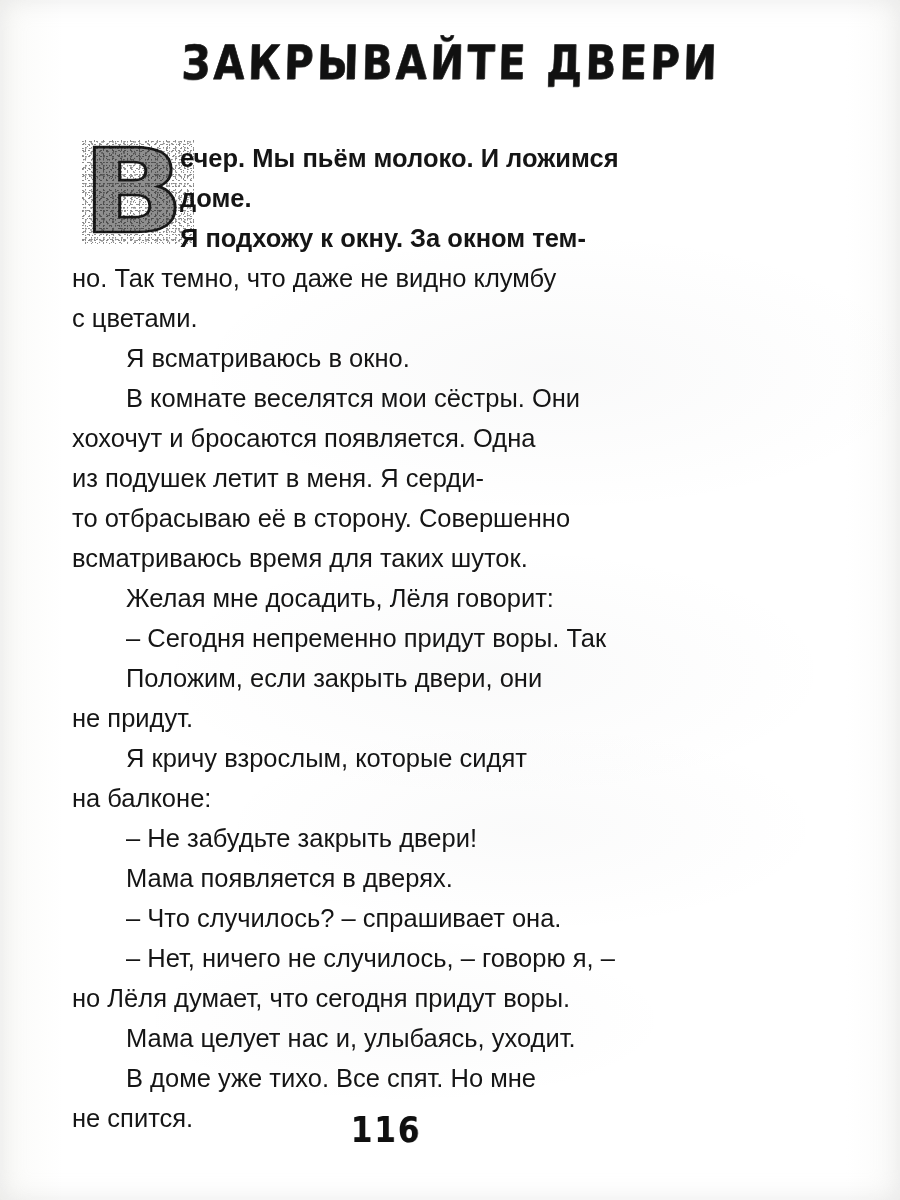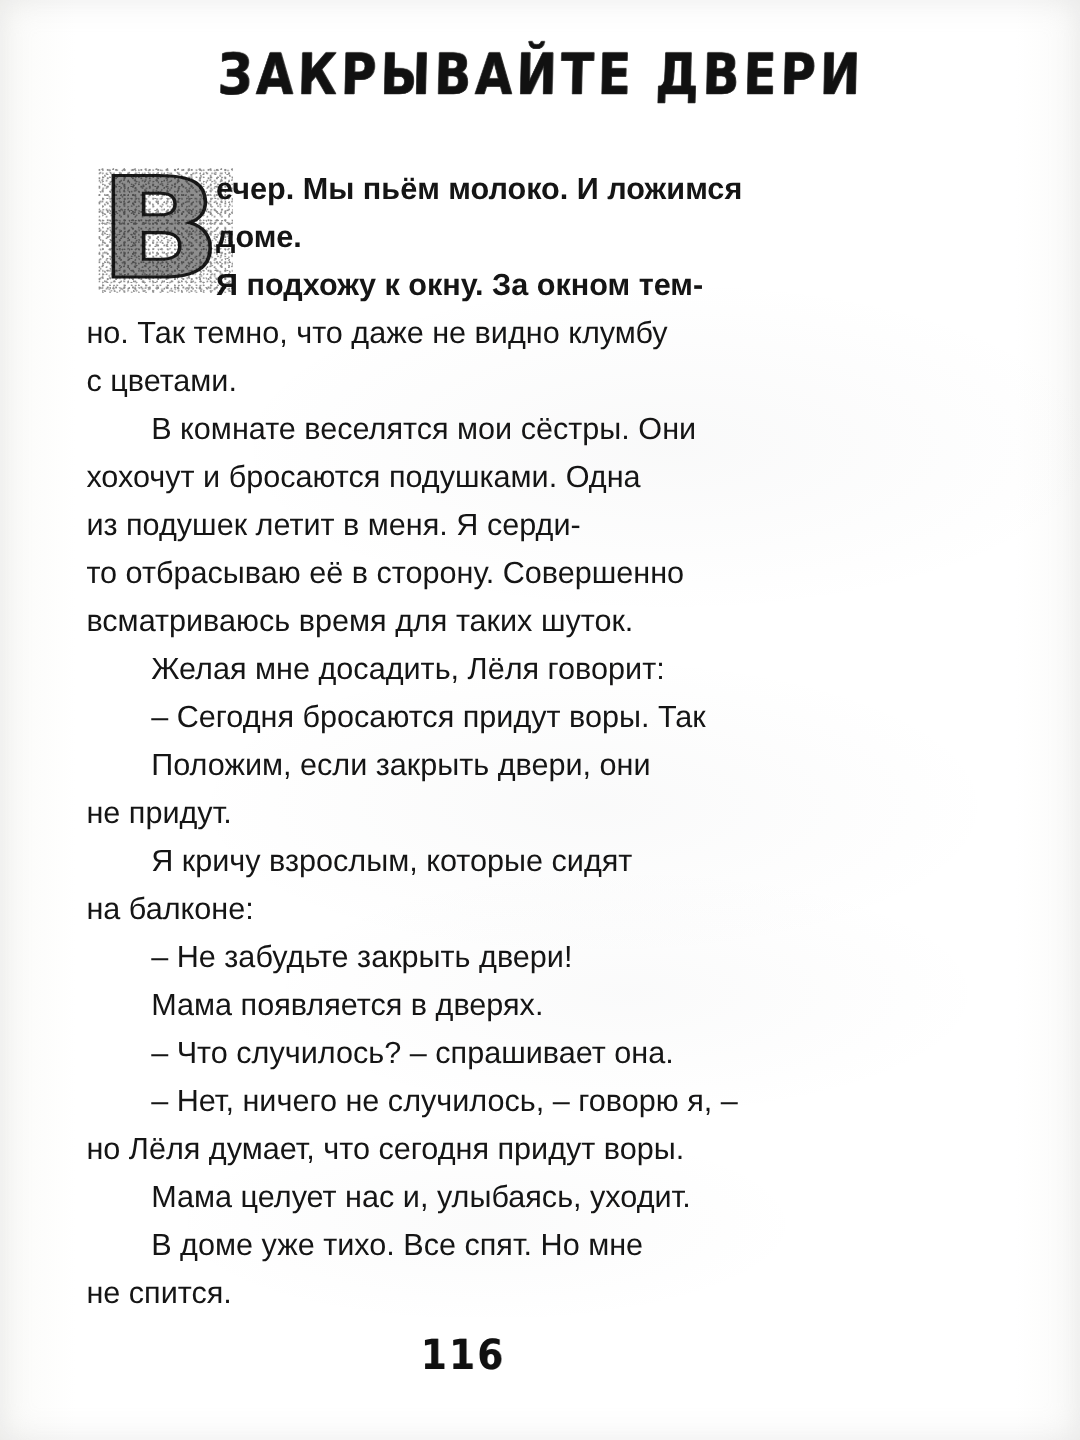--- a/index.html
+++ b/index.html
@@ -154,27 +154,28 @@
   <div class="body-text">
 
     <div class="dropcap">В</div>
     <div class="dropcap-grain"></div>
 
     <div class="line dc-line">ечер.  Мы  пьём  молоко.  И  ложимся</div>
     <div class="line dc-line">доме.</div>
     <div class="line dc-line">Я   подхожу   к   окну.   За   окном   тем-</div>
     <div class="line">но. Так  темно,  что  даже  не  видно  клумбу</div>
     <div class="line">с цветами.</div>
+    <div class="line indent">Я  всматриваюсь  в  окно.</div>
     <div class="line indent">В  комнате  веселятся  мои  сёстры.  Они</div>
-    <div class="line">хохочут   и   бросаются   подушками.   Одна</div>
+    <div class="line">хохочут   и   бросаются   появляется.   Одна</div>
     <div class="line">из   подушек   летит   в   меня.   Я   серди-</div>
     <div class="line">то отбрасываю  её в  сторону.  Совершенно</div>
     <div class="line">всматриваюсь  время  для  таких  шуток.</div>
     <div class="line indent">Желая мне досадить, Лёля говорит:</div>
-    <div class="line indent">– Сегодня  бросаются  придут  воры.  Так</div>
+    <div class="line indent">– Сегодня  непременно  придут  воры.  Так</div>
     <div class="line indent">Положим,    если    закрыть    двери,    они</div>
     <div class="line">не придут.</div>
     <div class="line indent">Я    кричу    взрослым,    которые    сидят</div>
     <div class="line">на балконе:</div>
     <div class="line indent">– Не  забудьте  закрыть  двери!</div>
     <div class="line indent">Мама  появляется  в  дверях.</div>
     <div class="line indent">– Что  случилось?  –  спрашивает  она.</div>
     <div class="line indent">– Нет,  ничего  не  случилось,  –  говорю я,  –</div>
     <div class="line">но Лёля  думает,  что  сегодня  придут  воры.</div>
     <div class="line indent">Мама  целует  нас  и,  улыбаясь,  уходит.</div>

